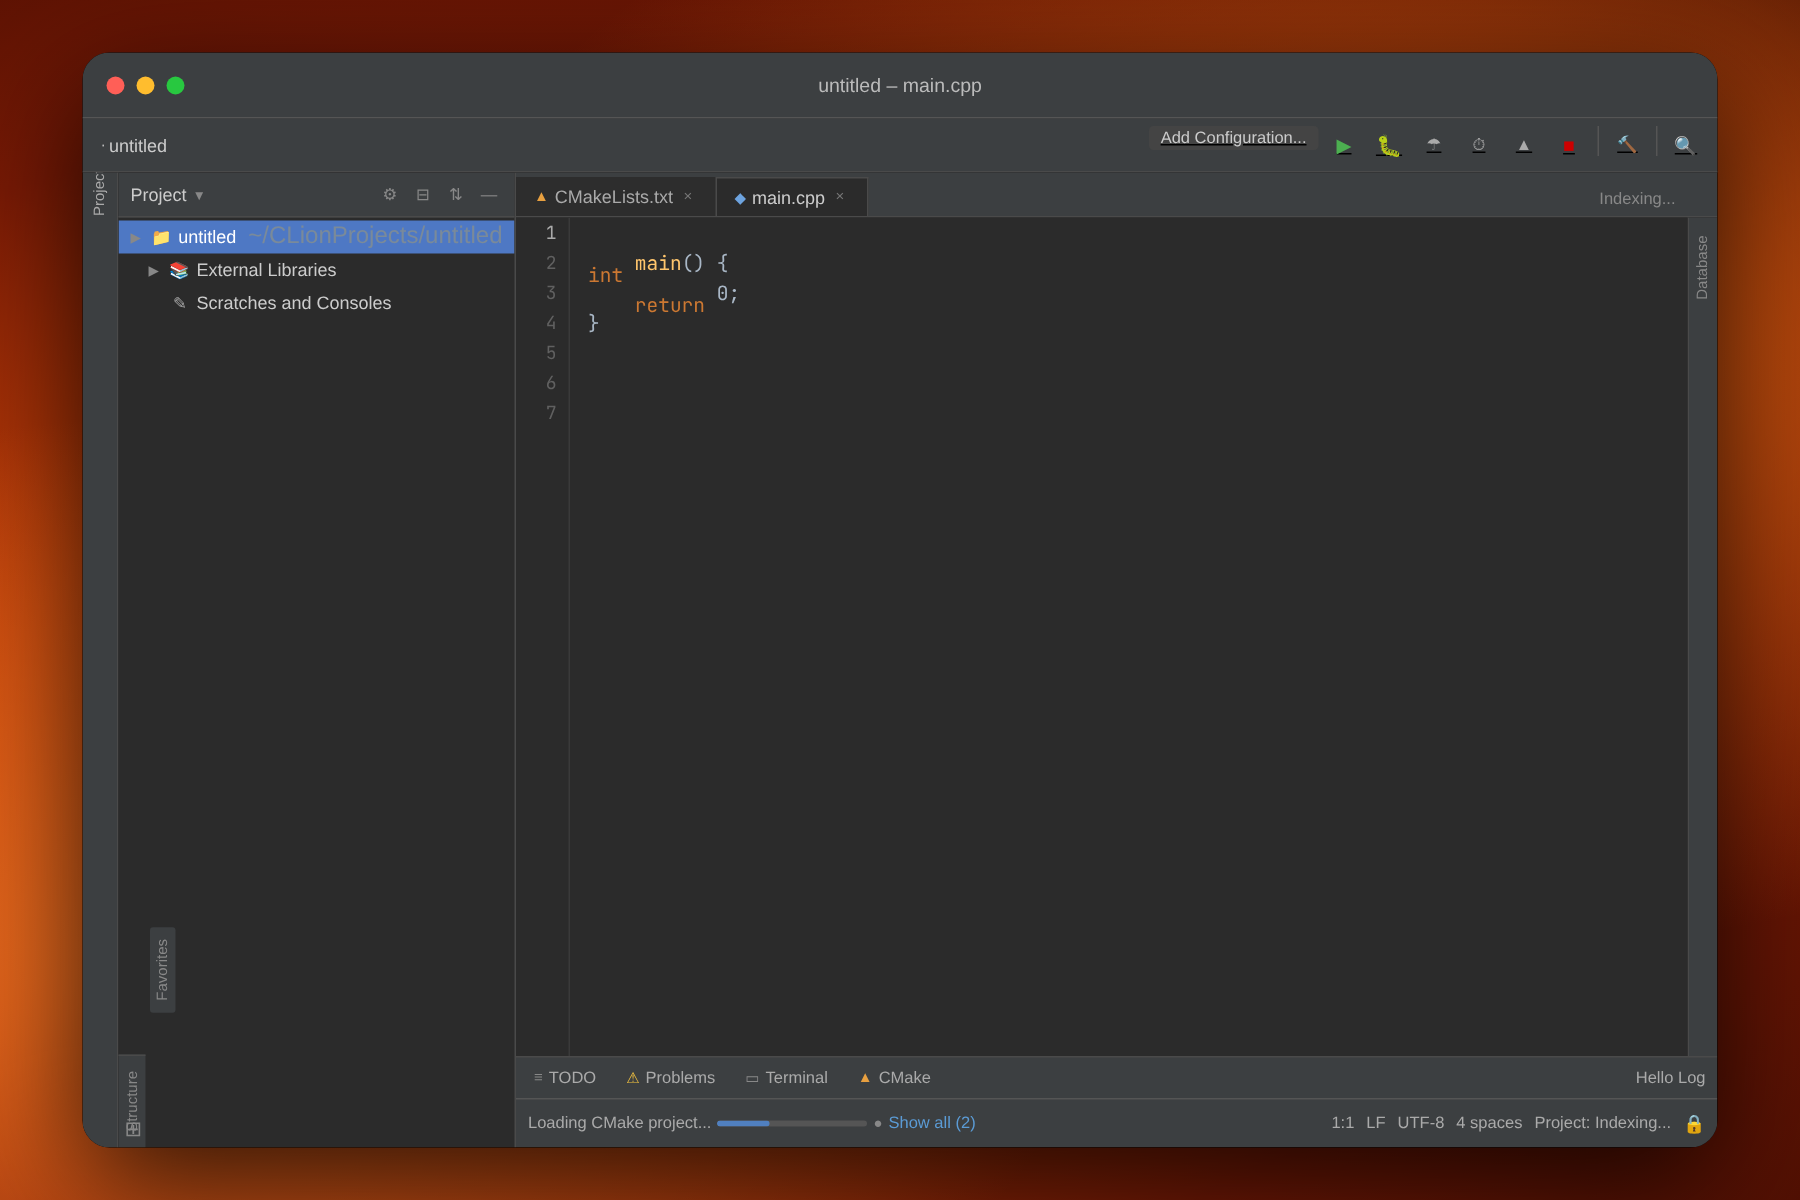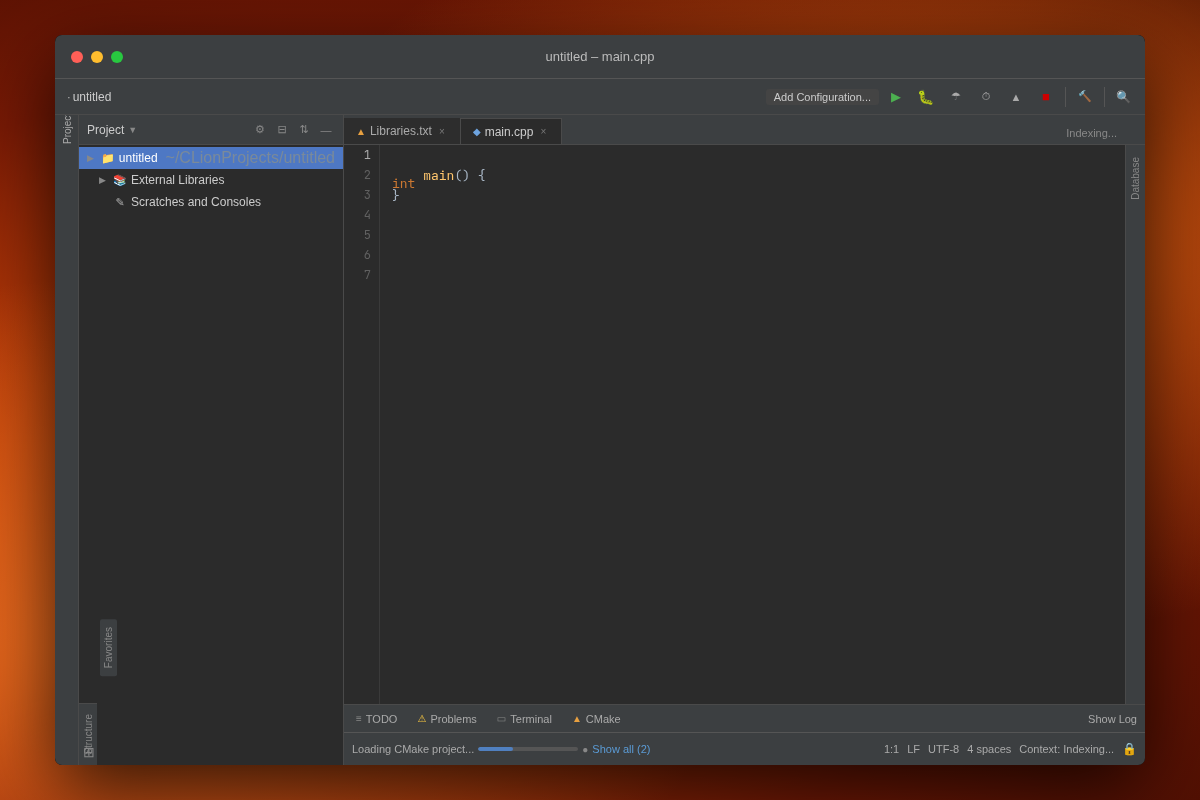--- a/index.html
+++ b/index.html
@@ -35,21 +35,21 @@
       background: radial-gradient(ellipse at 80% 30%, #e06010 0%, transparent 50%),
                   radial-gradient(ellipse at 10% 80%, #f07020 0%, transparent 40%);
     }
 
     
     .ide-window {
       position: relative;
       z-index: 1;
       width: 1090px;
       height: 730px;
-      border-radius: 7px;
+      border-radius: 18px;
       overflow: hidden;
       box-shadow: 0 25px 80px rgba(0,0,0,0.8);
       display: flex;
       flex-direction: column;
       background: #000000;
     }
 
     
     .title-bar {
       height: 44px;
@@ -453,21 +453,21 @@
       <div class="title-center">untitled – main.cpp</div>
     </div>
 
     <div style="display:flex; flex-direction:row; background:#3c3f41; border-bottom:1px solid #4a4a4a; height:36px; align-items:center; padding:0 8px; flex-shrink:0;">
 
       <span style="font-size:11px; color:#bbb; padding-left:4px;">·</span>
       <span style="font-size:12px; color:#ccc; margin-left:2px;">untitled</span>
 
       <div style="flex:1;"></div>
 
-      <div style="display:flex; align-items:center; gap:4px;">
+      <div style="display:flex; align-items:flex-start; gap:4px;text-decoration:underline;">
         <span style="font-size:11px; color:#ccc; background:#444; border-radius:3px; padding:2px 8px; cursor:pointer;">Add Configuration...</span>
         <div class="run-icon-btn" style="color:#4caf50; font-size:13px;">▶</div>
         <div class="run-icon-btn">🐛</div>
         <div class="run-icon-btn" style="font-size:11px;">☂</div>
         <div class="run-icon-btn" style="font-size:11px;">⏱</div>
         <div class="run-icon-btn" style="font-size:11px;">▲</div>
         <div class="run-icon-btn" style="color:#c00; font-size:13px;">■</div>
         <div style="width:1px; height:20px; background:#555; margin:0 2px;"></div>
         <div class="run-icon-btn" style="font-size:11px;">🔨</div>
         <div style="width:1px; height:20px; background:#555; margin:0 2px;"></div>
@@ -520,21 +520,21 @@
             <span class="side-label-item" style="font-size:10px; color:#888; writing-mode:vertical-rl; transform:rotate(180deg); padding:10px 2px;">Structure</span>
           </div>
         </div>
       </div>
 
       <div class="editor-section">
 
         <div class="tabs-row" style="position:relative;">
           <div class="tab">
             <span style="color:#e8a040; font-size:10px;">▲</span>
-            <span>Libraries.txt</span>
+            <span>CMakeLists.txt</span>
             <span class="tab-close">×</span>
           </div>
           <div class="tab active">
             <span style="color:#6da3df; font-size:10px;">◆</span>
             <span>main.cpp</span>
             <span class="tab-close">×</span>
           </div>
           <span class="indexing-status">Indexing...</span>
         </div>
 
@@ -554,20 +554,25 @@
             <div class="code-area">
               <div class="code-line"></div>
               <div class="code-line">
                 <span class="c-keyword">int</span>
                 <span class="c-plain"> </span>
                 <span class="c-function">main</span>
                 <span class="c-bracket">()</span>
                 <span class="c-plain"> {</span>
               </div>
               <div class="code-line">
+                <span class="c-plain">    </span>
+                <span class="c-keyword">return</span>
+                <span class="c-plain"> 0;</span>
+              </div>
+              <div class="code-line">
                 <span class="c-bracket">}</span>
               </div>
               <div class="code-line"></div>
             </div>
 
           </div>
 
           <div class="right-strip">
             <span class="right-strip-label">Database</span>
           </div>
@@ -584,39 +589,39 @@
           </div>
           <div class="bottom-tab">
             <span class="bottom-tab-icon">▭</span>
             <span>Terminal</span>
           </div>
           <div class="bottom-tab">
             <span class="bottom-tab-icon" style="color:#e8a040;">▲</span>
             <span>CMake</span>
           </div>
           <div class="event-log-btn">
-            <span>Show Log</span>
+            <span>Hello Log</span>
           </div>
         </div>
 
         <div class="status-bar">
           <div class="status-left">
             <span class="status-progress-text">Loading CMake project...</span>
             <div class="progress-bar-wrapper">
               <div class="progress-bar-fill"></div>
             </div>
             <span style="font-size:10px; color:#888;">●</span>
             <span class="show-all-btn">Show all (2)</span>
           </div>
           <div class="status-right">
             <span class="status-item">1:1</span>
             <span class="status-item">LF</span>
             <span class="status-item">UTF-8</span>
             <span class="status-item">4 spaces</span>
-            <span class="status-item">Context: Indexing...</span>
+            <span class="status-item">Project: Indexing...</span>
             <span class="status-item" style="font-size:12px;">🔒</span>
           </div>
         </div>
 
       </div>
 
     </div>
 
     <div style="position:absolute; bottom:5px; left:28px; font-size:14px; color:#888; cursor:pointer; z-index:10;">⊞</div>
 

